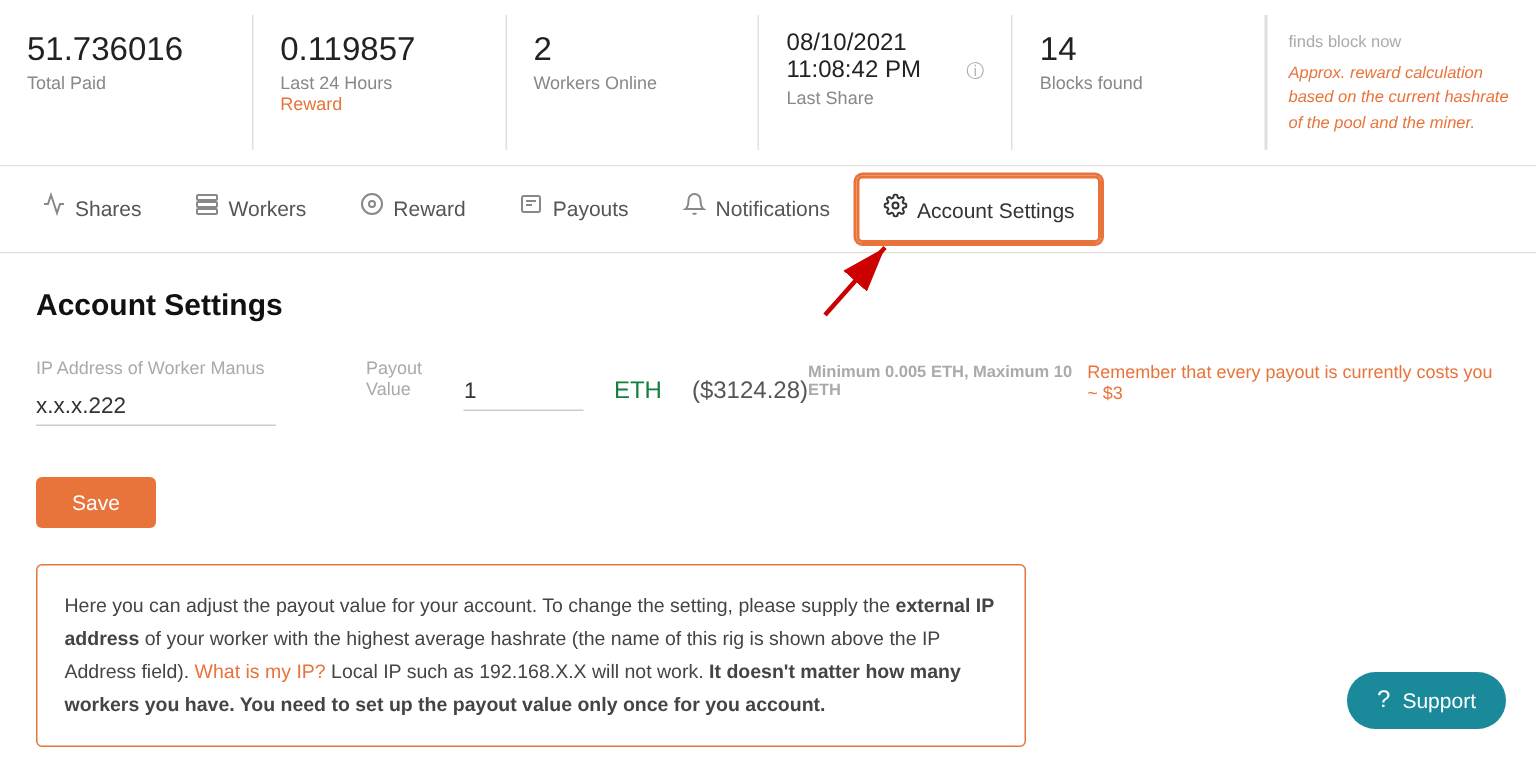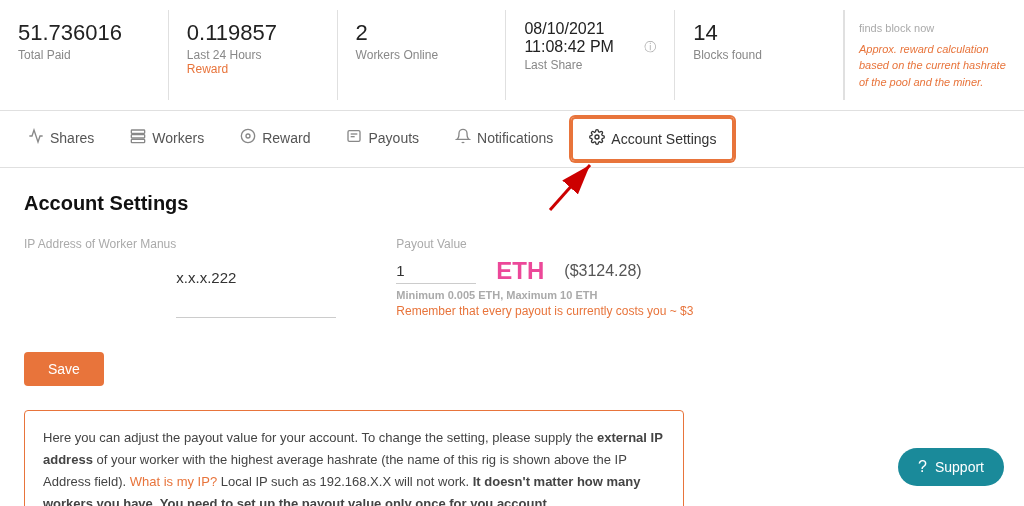--- a/index.html
+++ b/index.html
@@ -23,28 +23,28 @@
     .nav-tab { display: flex; align-items: center; gap: 6px; padding: 14px 18px; cursor: pointer; color: #555; font-size: 14px; border-bottom: 2px solid transparent; }
     .nav-tab.active { border: 2px solid #e8743b; border-radius: 4px; color: #333; font-weight: 500; margin-bottom: -1px; }
     .nav-tab .tab-icon { font-size: 16px; }
 
     
     .content { padding: 24px 24px; background: #fff; position: relative; }
     .section-title { font-size: 20px; font-weight: bold; color: #111; margin-bottom: 22px; }
 
     
     .form-row { display: flex; gap: 60px; margin-bottom: 18px; }
-    .form-group { display: flex; flex-direction: row; }
+    .form-group { display: flex; flex-direction: column; }
     .form-label { font-size: 12px; color: #aaa; margin-bottom: 6px; }
     .form-input { border: none; border-bottom: 1px solid #ccc; padding: 4px 0; font-size: 15px; color: #333; outline: none; width: 160px; background: transparent; }
 
-    .payout-group { display: flex; flex-direction: column; }
+    .payout-group { display: flex; flex-direction: row; }
     .payout-row { display: flex; align-items: center; gap: 20px; }
     .payout-input { border: none; border-bottom: 1px solid #ccc; padding: 4px 0; font-size: 15px; color: #333; outline: none; width: 80px; background: transparent; }
-    .payout-eth { font-size: 24px; color: #ec4899; font-weight: bold; }
+    .payout-eth { font-size: 16px; color: #15803d; }
     .payout-usd { font-size: 16px; color: #555; }
     .payout-min { font-size: 11px; color: #aaa; margin-top: 4px; font-weight: bold; }
     .payout-warn { font-size: 12px; color: #e8743b; margin-top: 3px; }
 
     
     .btn-save { background: #e8743b; color: #fff; border: none; padding: 9px 24px; border-radius: 4px; cursor: pointer; font-size: 14px; font-weight: 500; margin-top: 16px; margin-bottom: 24px; }
 
     
     .info-box { border: 1px solid #e8743b; border-radius: 4px; padding: 16px 18px; font-size: 13px; color: #444; line-height: 1.7; max-width: 660px; }
     .info-box a { color: #e8743b; text-decoration: none; }

